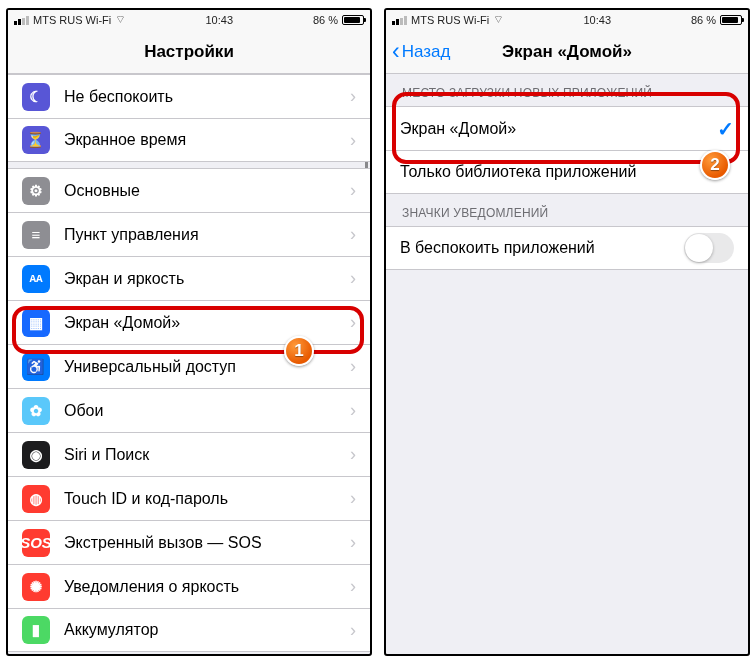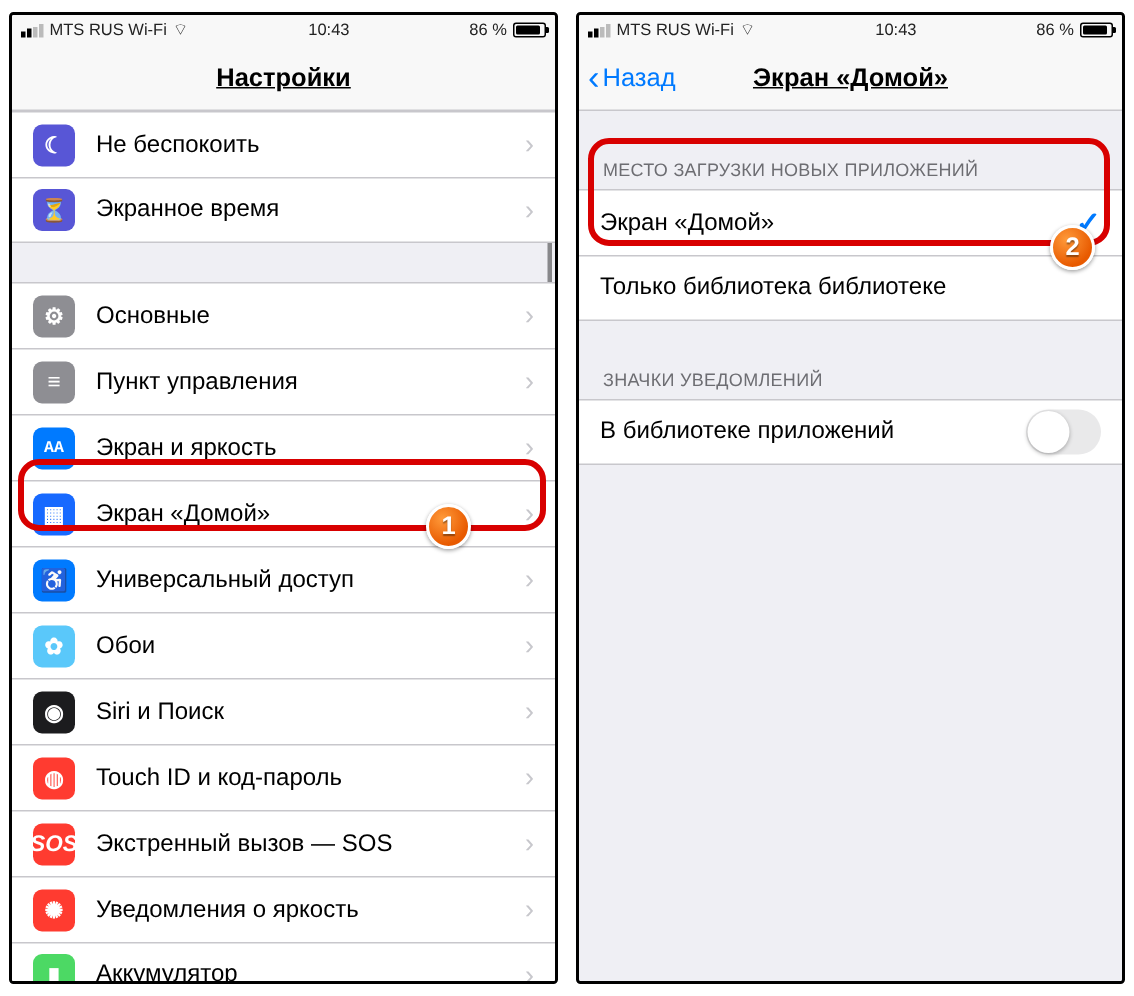--- a/index.html
+++ b/index.html
@@ -38,28 +38,28 @@
     content: ""; position: absolute; right: -3px; top: 2px;
     width: 2px; height: 4px; background: #000; border-radius: 0 1px 1px 0;
   }
   .sb-batt .fill { position: absolute; left: 1px; top: 1px; bottom: 1px; width: 80%; background: #000; border-radius: 1px; }
   .navbar {
     height: 44px; background: #f8f8f8;
     border-bottom: 1px solid #c8c7cc;
     display: flex; align-items: center; justify-content: center;
     position: relative;
   }
-  .nav-title { font-size: 17px; font-weight: 600; text-decoration: underline; }
+  .nav-title { font-size: 17px; font-weight: 600; }
   .nav-back {
     position: absolute; left: 6px; display: flex; align-items: center;
     color: #007aff; font-size: 17px; cursor: pointer;
   }
   .nav-back .chev { font-size: 23px; line-height: 1; margin-right: 2px; font-weight: 300;}
   .content { flex: 1; overflow: hidden; position: relative; }
-  .group { margin-top: 26px; }
+  .group { margin-top: 6px; }
   .group.first { margin-top: 0; }
   .group-header {
     font-size: 12px; color: #6d6d72; text-transform: uppercase;
     padding: 6px 16px 6px 16px; letter-spacing: 0.2px;
   }
   .row {
     height: 44px; background: #fff;
     border-top: 1px solid #c8c7cc;
     display: flex; align-items: center;
     padding: 0 14px 0 14px; position: relative; cursor: pointer;
@@ -234,27 +234,27 @@
     <div class="nav-title">Экран «Домой»</div>
   </div>
   <div class="content" id="right-content">
       <div class="group">
         <div class="group-header">МЕСТО ЗАГРУЗКИ НОВЫХ ПРИЛОЖЕНИЙ</div>
         <div class="row">
           <div class="label">Экран «Домой»</div>
           <div class="check">✓</div>
         </div>
         <div class="row">
-          <div class="label">Только библиотека библиотеке</div>
+          <div class="label">Только библиотека приложений</div>
         </div>
       </div>
       <div class="group">
         <div class="group-header">ЗНАЧКИ УВЕДОМЛЕНИЙ</div>
         <div class="row">
-          <div class="label">В библиотеке приложений</div>
+          <div class="label">В беспокоить приложений</div>
           <div class="toggle">
             <div class="knob"></div>
           </div>
         </div>
       </div>
       <div class="highlight" style="left: 6px; top: 18px; width: 348px; height: 72px;"></div>
       <div class="badge" style="left: 314px; top: 76px;">2</div>
     </div>
 </div>
 

